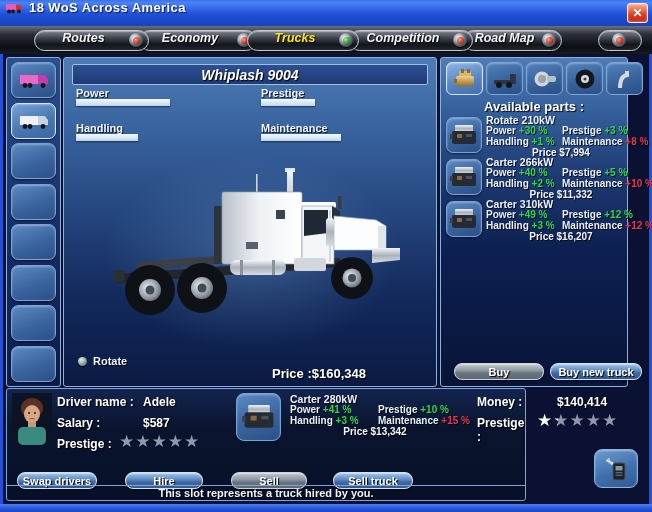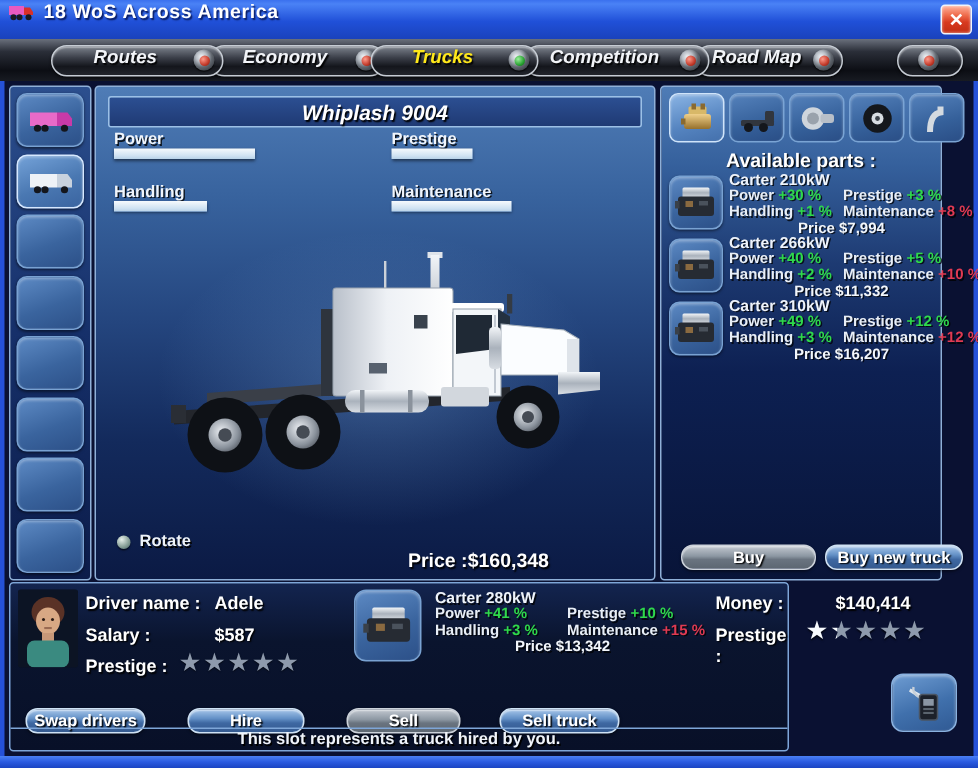--- a/index.html
+++ b/index.html
@@ -361,21 +361,21 @@
         <div class="pi-btn">
           <svg width="30" height="28" viewBox="0 0 30 28">
             <rect x="6" y="4" width="18" height="7" rx="1" fill="url(#gChrome)"></rect>
             <rect x="3" y="10" width="24" height="13" rx="2" fill="#262b33"></rect>
             <rect x="8" y="13" width="5" height="4" fill="#8a6a40"></rect>
               <rect x="17" y="13" width="6" height="3" fill="#4a525c"></rect>
             <rect x="1" y="13" width="3" height="5" fill="#3a4048"></rect>
           </svg>
         </div>
         <div class="part-text">
-          <div class="part-name">Carter 210kW</div>
+          <div class="part-name">Rotate 210kW</div>
           <div class="pline"><span class="pair w1"><span>Power</span> <span class="pos">+30 %</span></span><span class="pair"><span>Prestige</span> <span class="pos">+3 %</span></span></div>
           <div class="pline"><span class="pair w1"><span>Handling</span> <span class="pos">+1 %</span></span><span class="pair"><span>Maintenance</span> <span class="neg">+8 %</span></span></div>
           <div class="pprice">Price $7,994</div>
         </div>
       </div>
 
       <div class="part-item" style="top:99px">
         <div class="pi-btn">
           <svg width="30" height="28" viewBox="0 0 30 28">
             <rect x="6" y="4" width="18" height="7" rx="1" fill="url(#gChrome)"></rect>

